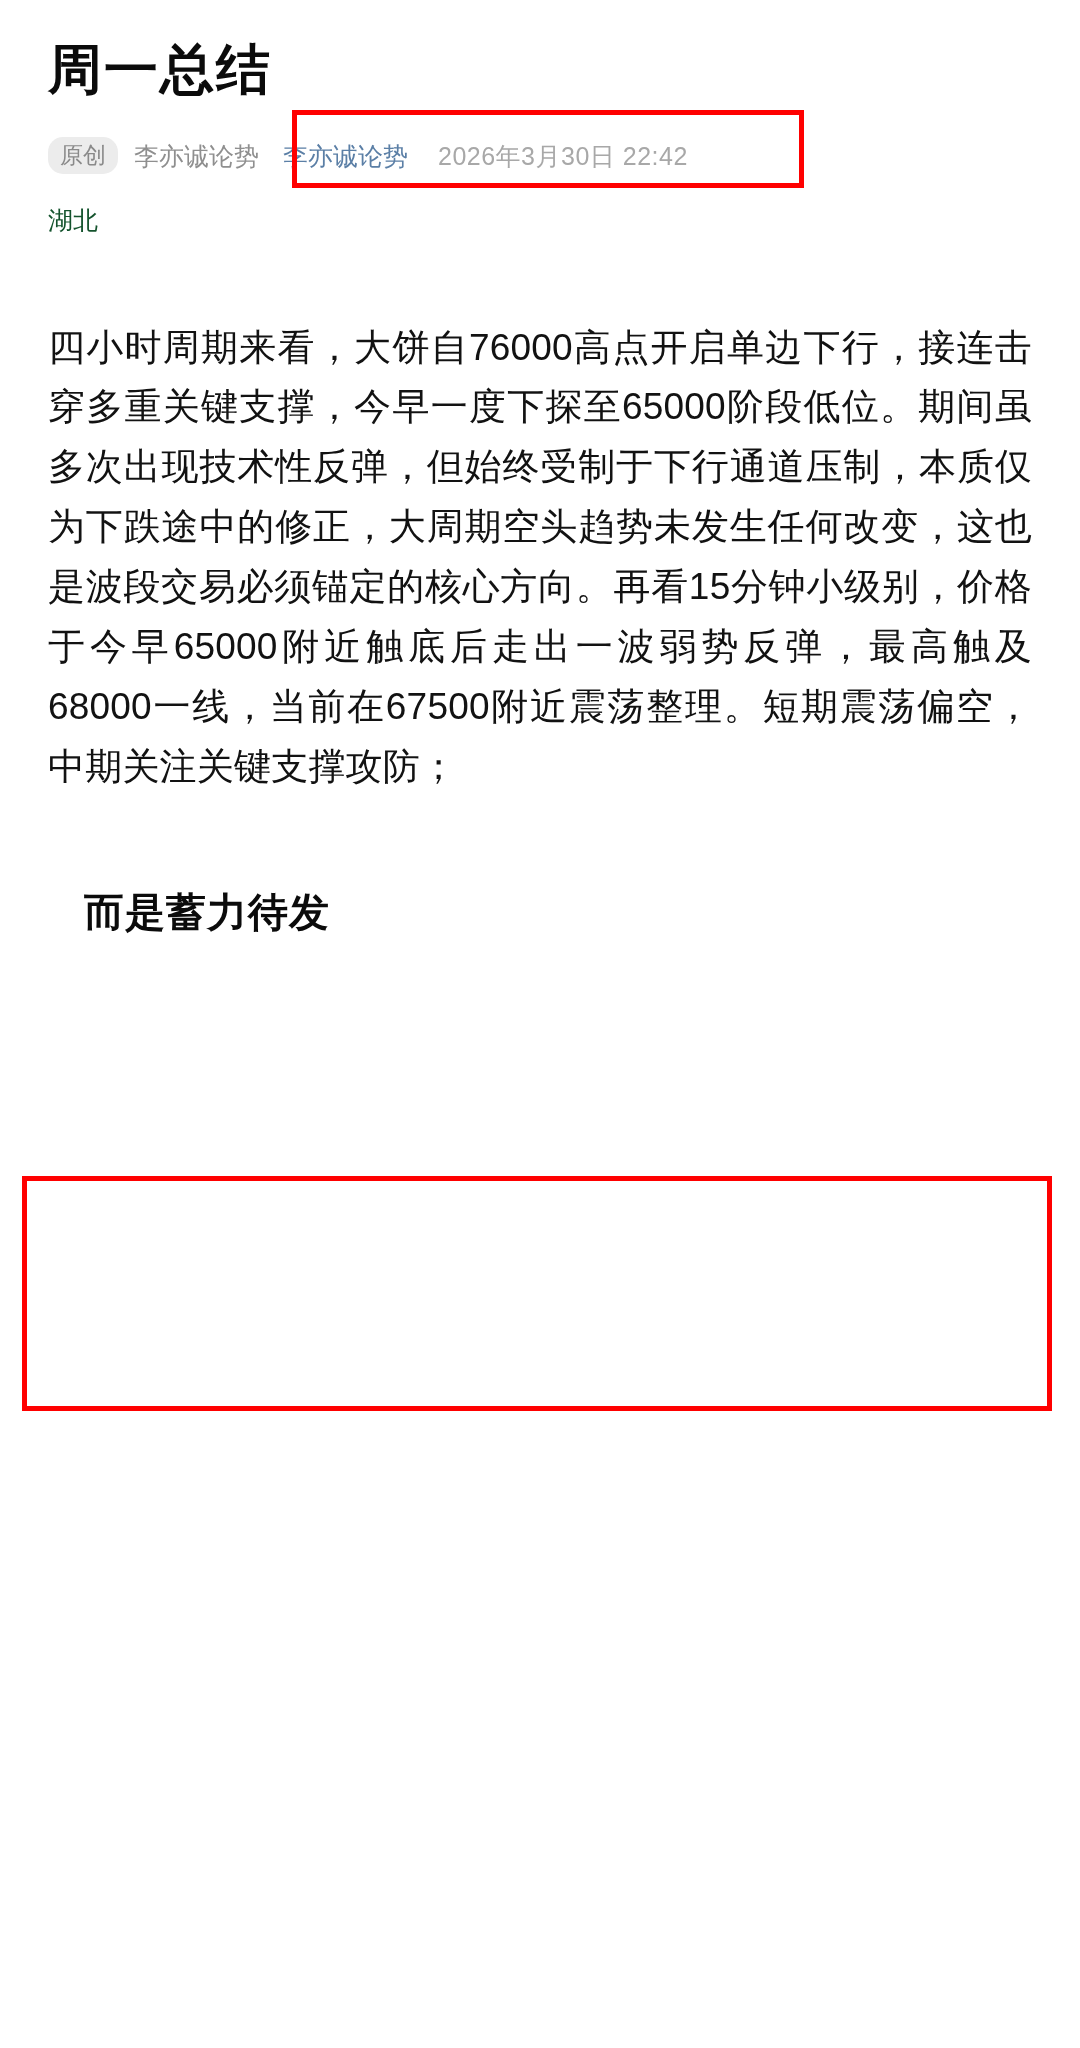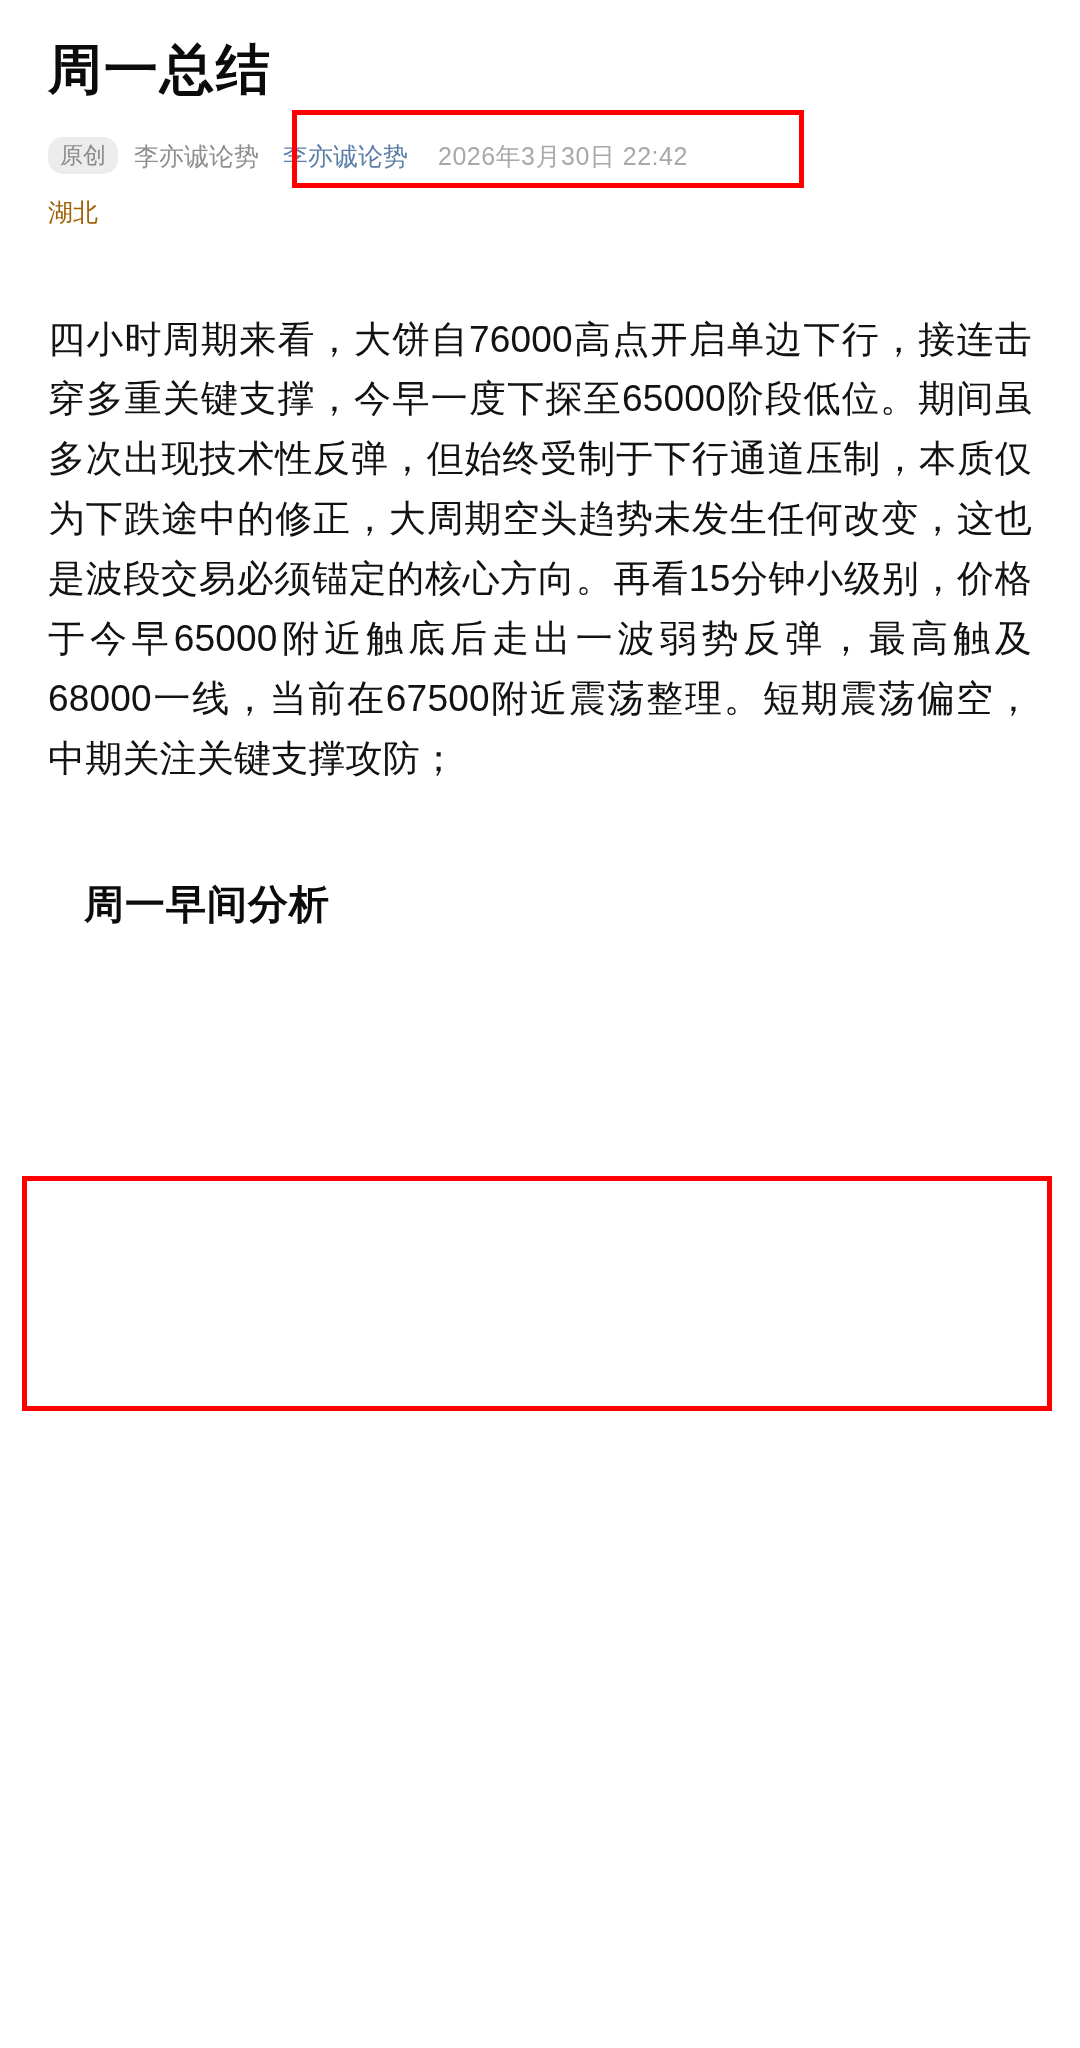--- a/index.html
+++ b/index.html
@@ -58,22 +58,22 @@
     color: #5b7fa6;
     margin-right: 30px;
   }
   .meta-date {
     color: #a8a8a8;
     letter-spacing: 0.5px;
     text-align: center;
   }
   .meta-location {
     width: 100%;
-    color: #a16207;
-    margin-top: 16px;
+    color: #14532d;
+    margin-top: 24px;
   }
   .highlight-box-meta {
     position: absolute;
     left: 292px;
     top: 110px;
     width: 512px;
     height: 78px;
     border: 5px solid #ff0000;
     box-sizing: border-box;
     pointer-events: none;
@@ -134,15 +134,15 @@
 
   <div class="highlight-box-meta"></div>
 
   <div class="body-text">
     <p class="para">四小时周期来看，大饼自76000高点开启单边下行，接连击穿多重关键支撑，今早一度下探至65000阶段低位。期间虽多次出现技术性反弹，但始终受制于下行通道压制，本质仅为下跌途中的修正，大周期空头趋势未发生任何改变，这也是波段交易必须锚定的核心方向。再看15分钟小级别，价格于今早65000附近触底后走出一波弱势反弹，最高触及68000一线，当前在67500附近震荡整理。短期震荡偏空，中期关注关键支撑攻防；</p>
 
   </div>
 
   <div class="highlight-box-signal"></div>
 
-  <div class="section-subtitle">周一早间分析</div>
+  <div class="section-subtitle">而是蓄力待发</div>
 
 </div>
 
 </body></html>

